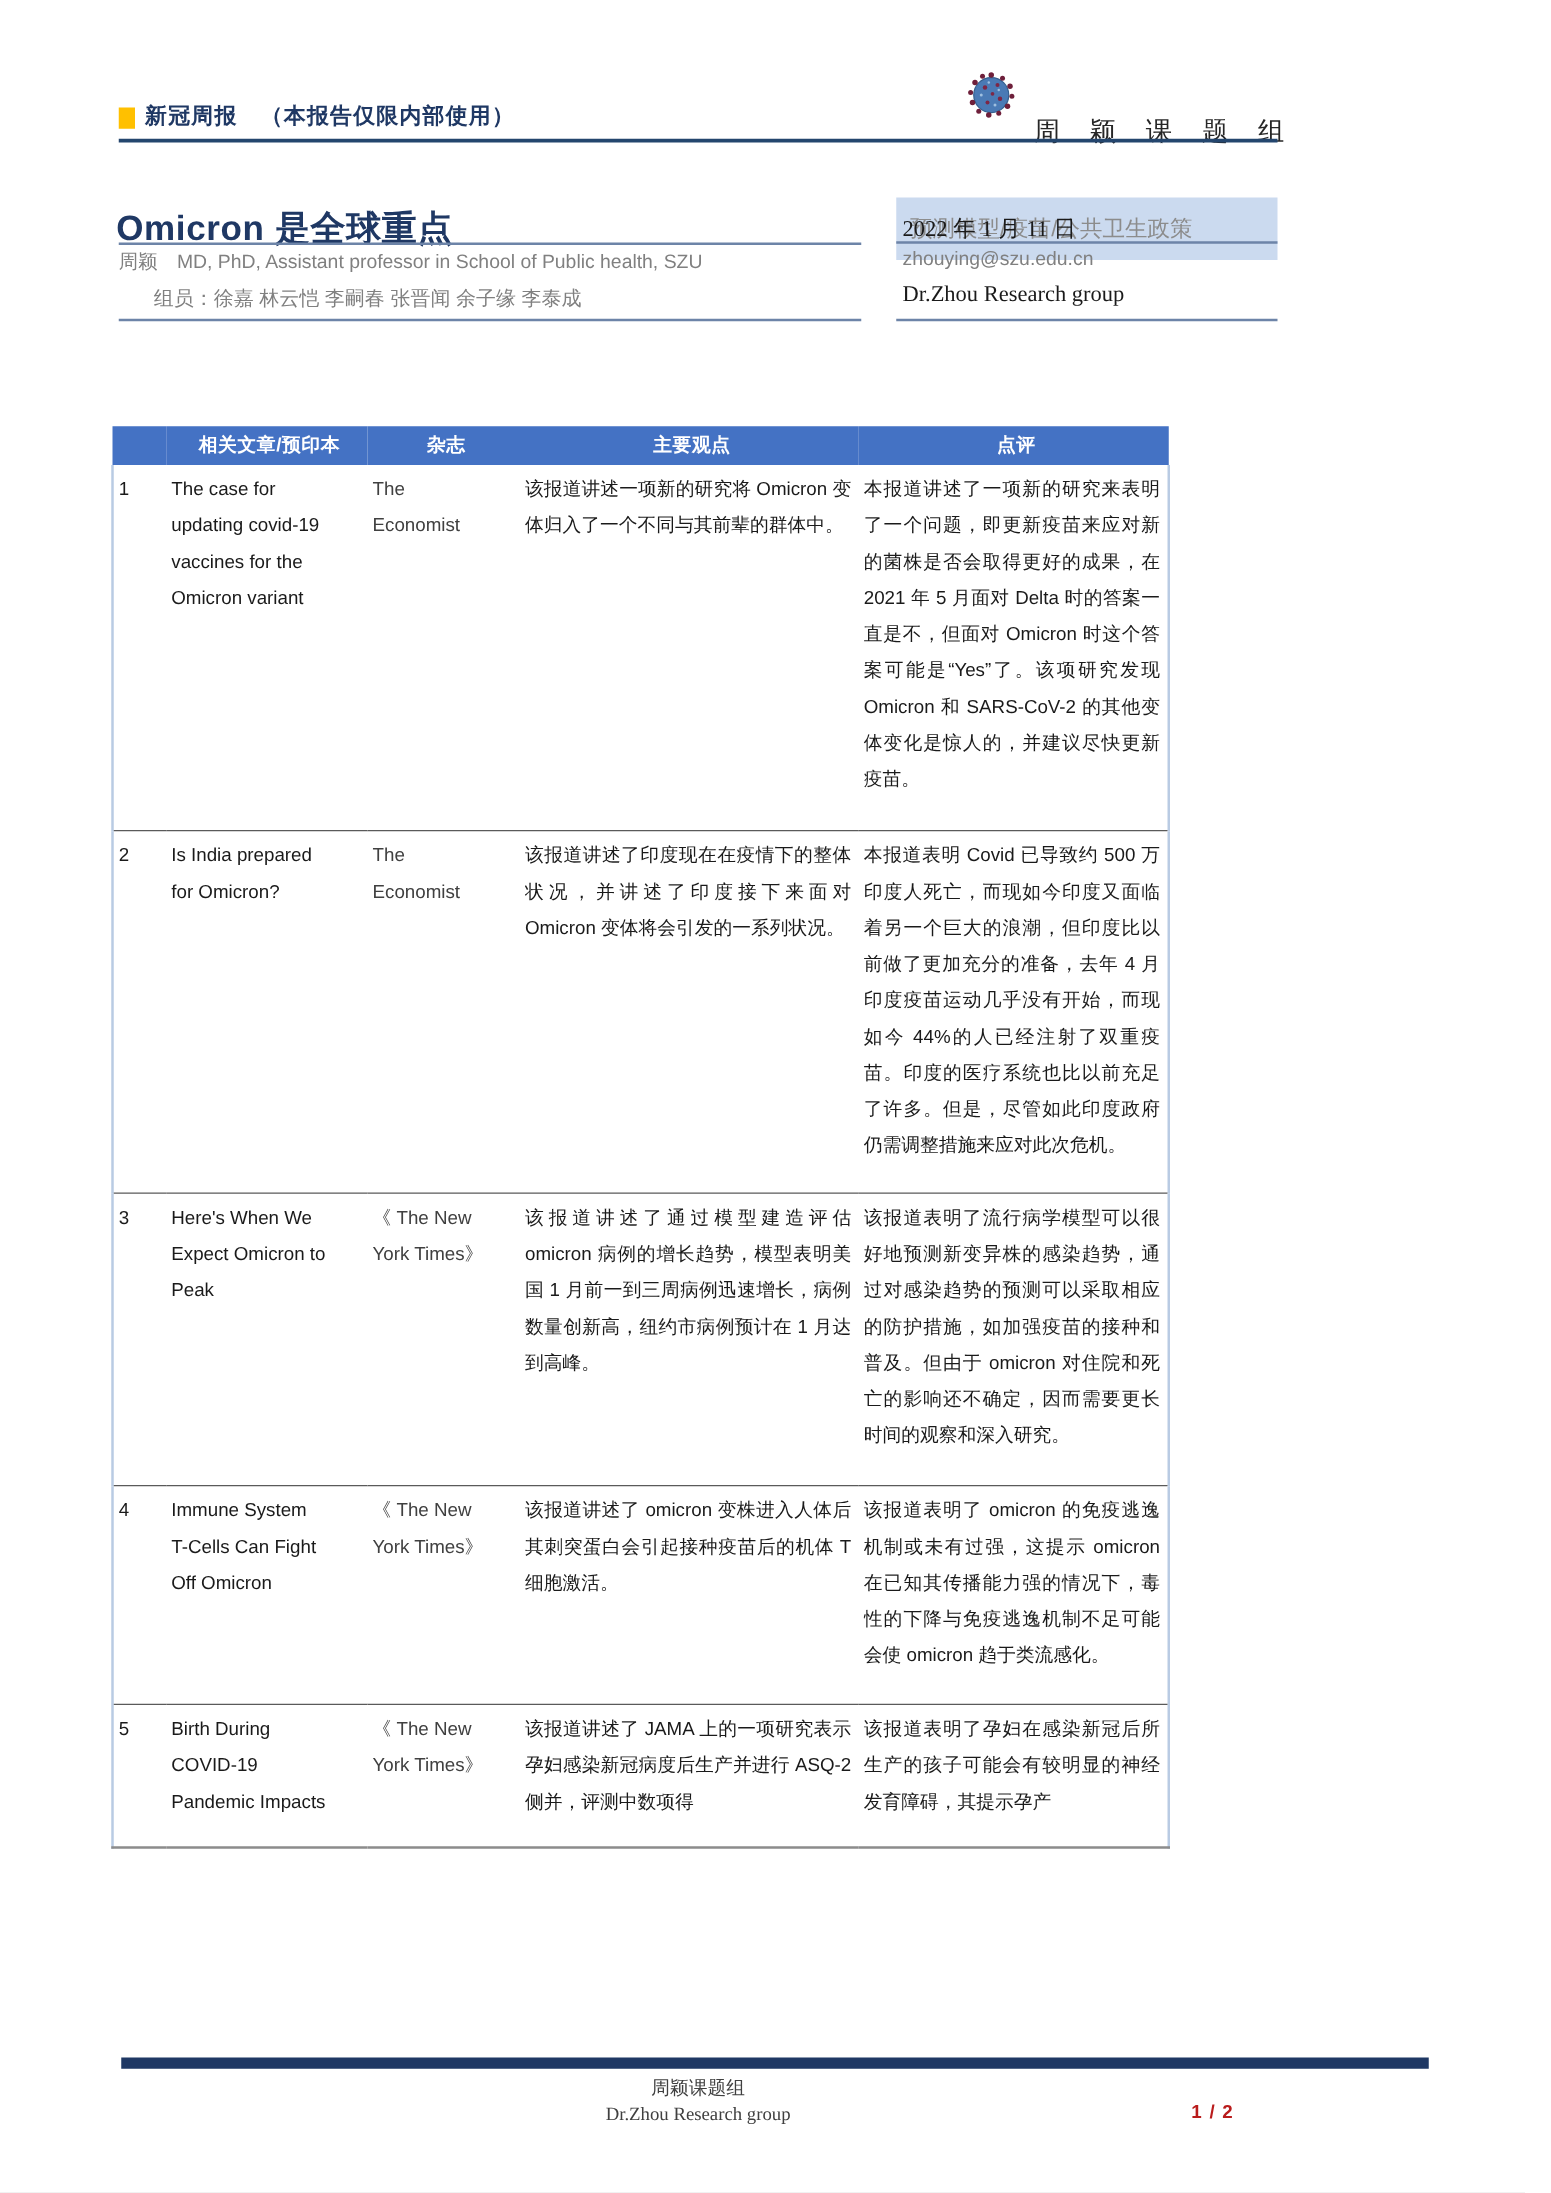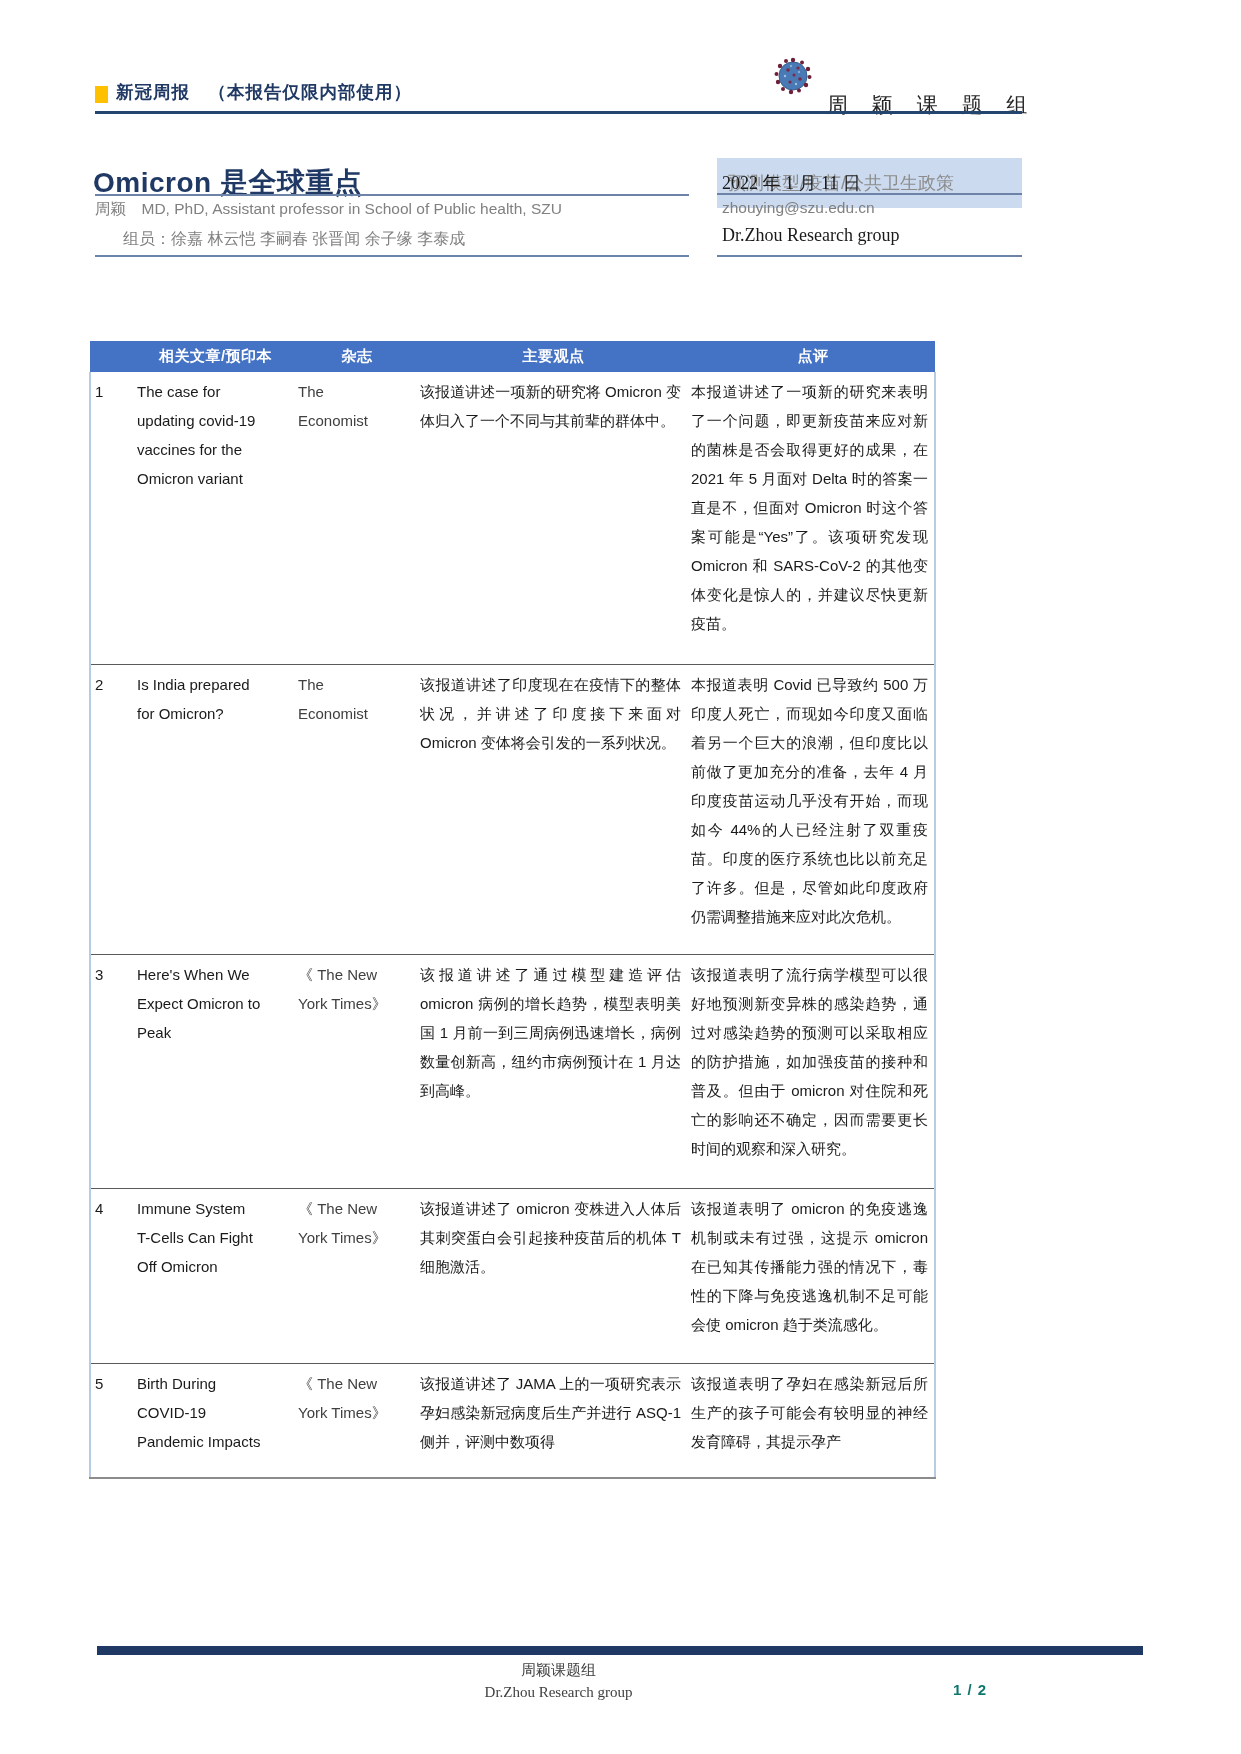--- a/index.html
+++ b/index.html
@@ -49,21 +49,21 @@
   tbody tr:nth-child(1){height:292px;} tbody tr:nth-child(1) .cell{max-height:284px;}
   tbody tr:nth-child(2){height:290px;} tbody tr:nth-child(2) .cell{max-height:282px;}
   tbody tr:nth-child(3){height:234px;} tbody tr:nth-child(3) .cell{max-height:226px;}
   tbody tr:nth-child(4){height:175px;} tbody tr:nth-child(4) .cell{max-height:167px;}
   tbody tr:nth-child(5){height:115px;} tbody tr:nth-child(5) .cell{max-height:107px;}
   
   .footer-bar{left:97px;top:1646px;width:1046px;height:9px;background:#1F3864;}
   .footer-cn{left:95px;top:1661px;width:927px;text-align:center;font-size:15px;color:#404040;}
   .footer-en{left:95px;top:1684px;width:927px;text-align:center;font-size:15px;
              font-family:"Liberation Serif","DejaVu Serif",serif;color:#404040;}
-  .page-number{left:953px;top:1681px;font-size:15px;font-weight:bold;color:#0f766e;letter-spacing:1px;}
+  .page-number{left:953px;top:1681px;font-size:15px;font-weight:bold;color:#b91c1c;letter-spacing:1px;}
 </style>
 </head>
 <body>
 
 <div class="page">
 
   <div class="abs orange-square"></div>
   <div class="abs series-title">新冠周报　（本报告仅限内部使用）</div>
 
   <svg class="abs virus-logo" viewBox="0 0 42 42">
@@ -223,21 +223,21 @@
       <td class="c-title">
             <div class="cell">Birth During
 COVID-19
 Pandemic Impacts</div>
           </td>
       <td class="c-journal">
             <div class="cell">《 The New
 York Times》</div>
           </td>
       <td class="c-summary">
-            <div class="cell">该报道讲述了 JAMA 上的一项研究表示孕妇感染新冠病度后生产并进行 ASQ-1 侧并，评测中数项得</div>
+            <div class="cell">该报道讲述了 JAMA 上的一项研究表示孕妇感染新冠病度后生产并进行 ASQ-2 侧并，评测中数项得</div>
           </td>
       <td class="c-comment">
             <div class="cell">该报道表明了孕妇在感染新冠后所生产的孩子可能会有较明显的神经发育障碍，其提示孕产</div>
           </td>
     </tr>
       </tbody>
   </table>
 
   <div class="abs footer-bar"></div>
   <div class="abs footer-cn">周颖课题组</div>

